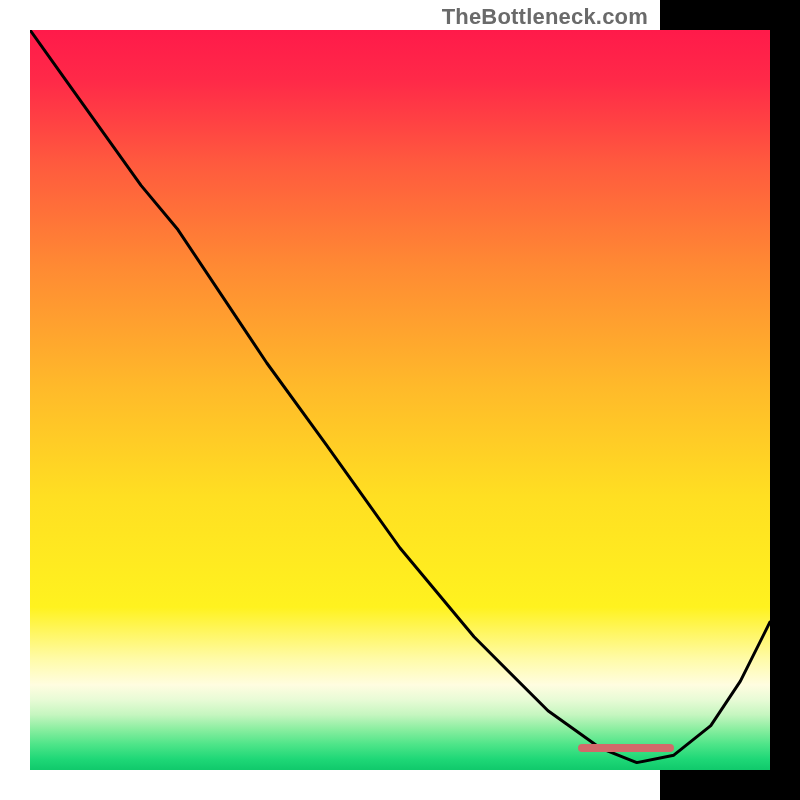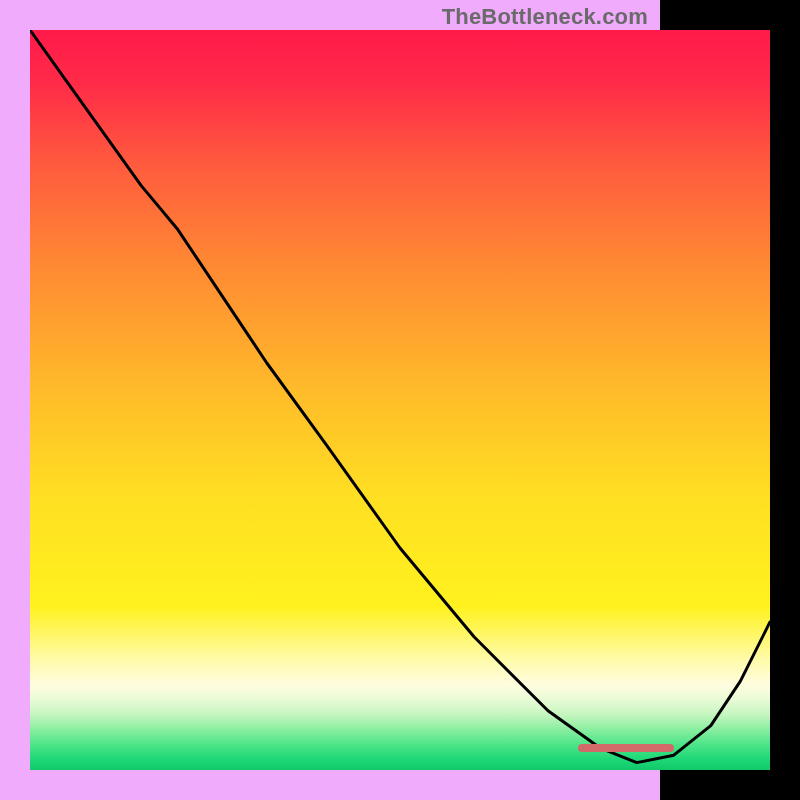--- a/index.html
+++ b/index.html
@@ -1,17 +1,17 @@
 <!DOCTYPE html>
 <html><head>
 <meta charset="utf-8">
 <style>
   * { margin: 0; padding: 0; box-sizing: border-box; }
   html, body { width: 800px; height: 800px; overflow: hidden; background: #000; font-family: Arial, Helvetica, sans-serif; }
-  .wrap { position: relative; width: 660px; height: 800px; background: #f0abfc; }
+  .wrap { position: relative; width: 660px; height: 800px; background: #ffffff; }
   .attrib {
     position: absolute;
     top: 4px; right: 12px;
     color: #6a6a6a;
     font-size: 22px;
     font-weight: 600;
     letter-spacing: 0.2px;
   }
   .plot-frame {
     position: absolute;

